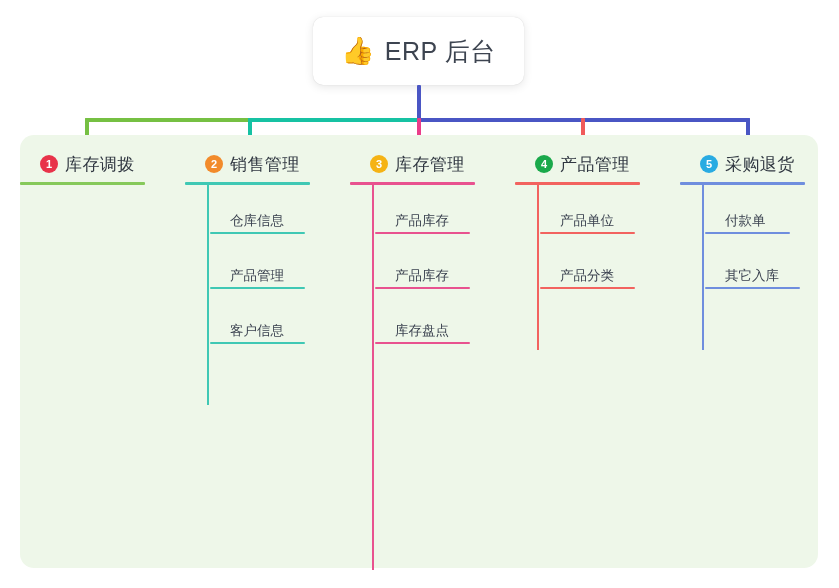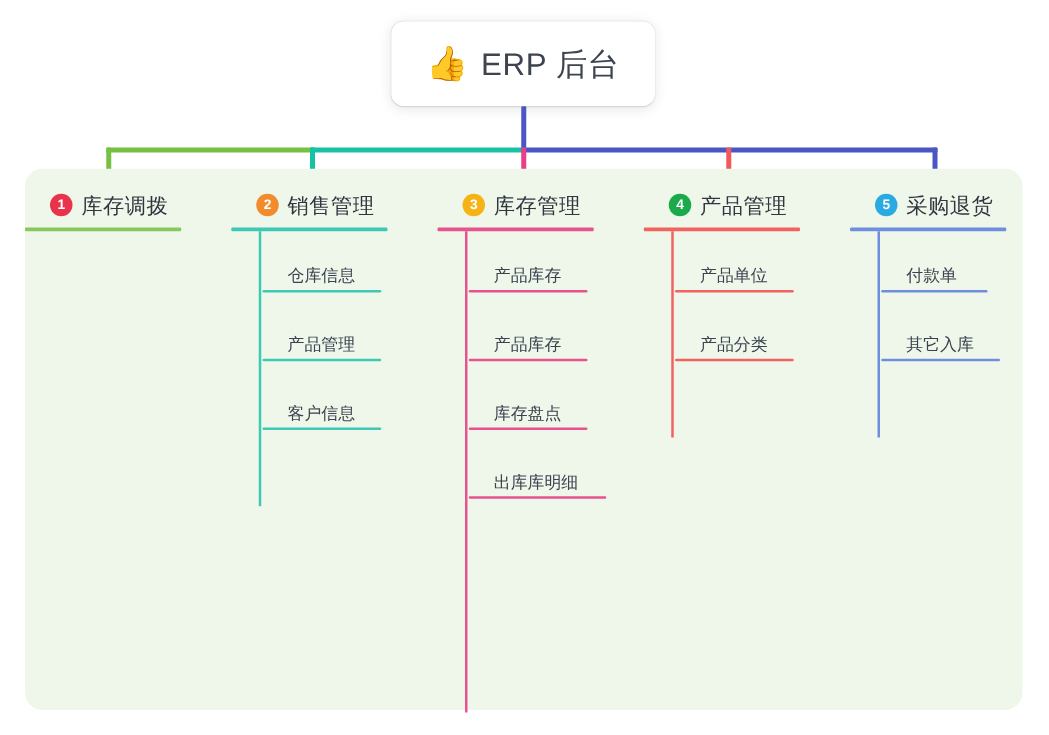--- a/index.html
+++ b/index.html
@@ -130,24 +130,20 @@
             <div class="leaf-rule" style="width: 95px; background: rgb(232, 82, 143);"></div>
           </div>
           <div class="leaf">
             <span class="leaf-label">产品库存</span>
             <div class="leaf-rule" style="width: 95px; background: rgb(232, 82, 143);"></div>
           </div>
           <div class="leaf">
             <span class="leaf-label">库存盘点</span>
             <div class="leaf-rule" style="width: 95px; background: rgb(232, 82, 143);"></div>
           </div>
-          <div class="leaf">
-            <span class="leaf-label">出库库明细</span>
-            <div class="leaf-rule" style="width: 110px; background: rgb(232, 82, 143);"></div>
-          </div>
         </div>
       </div>
       <div class="col" style="left: 515px; top: 143px; width: 165px;">
         <div class="col-head">
           <span class="badge" style="background: rgb(26, 169, 75);">4</span>
           <span class="col-title">产品管理</span>
           <div class="head-rule" style="width: 125px; background: rgb(242, 99, 95);"></div>
         </div>
         <div class="col-body">
           <div class="spine" style="background: rgb(242, 99, 95); height: 165px;"></div>

